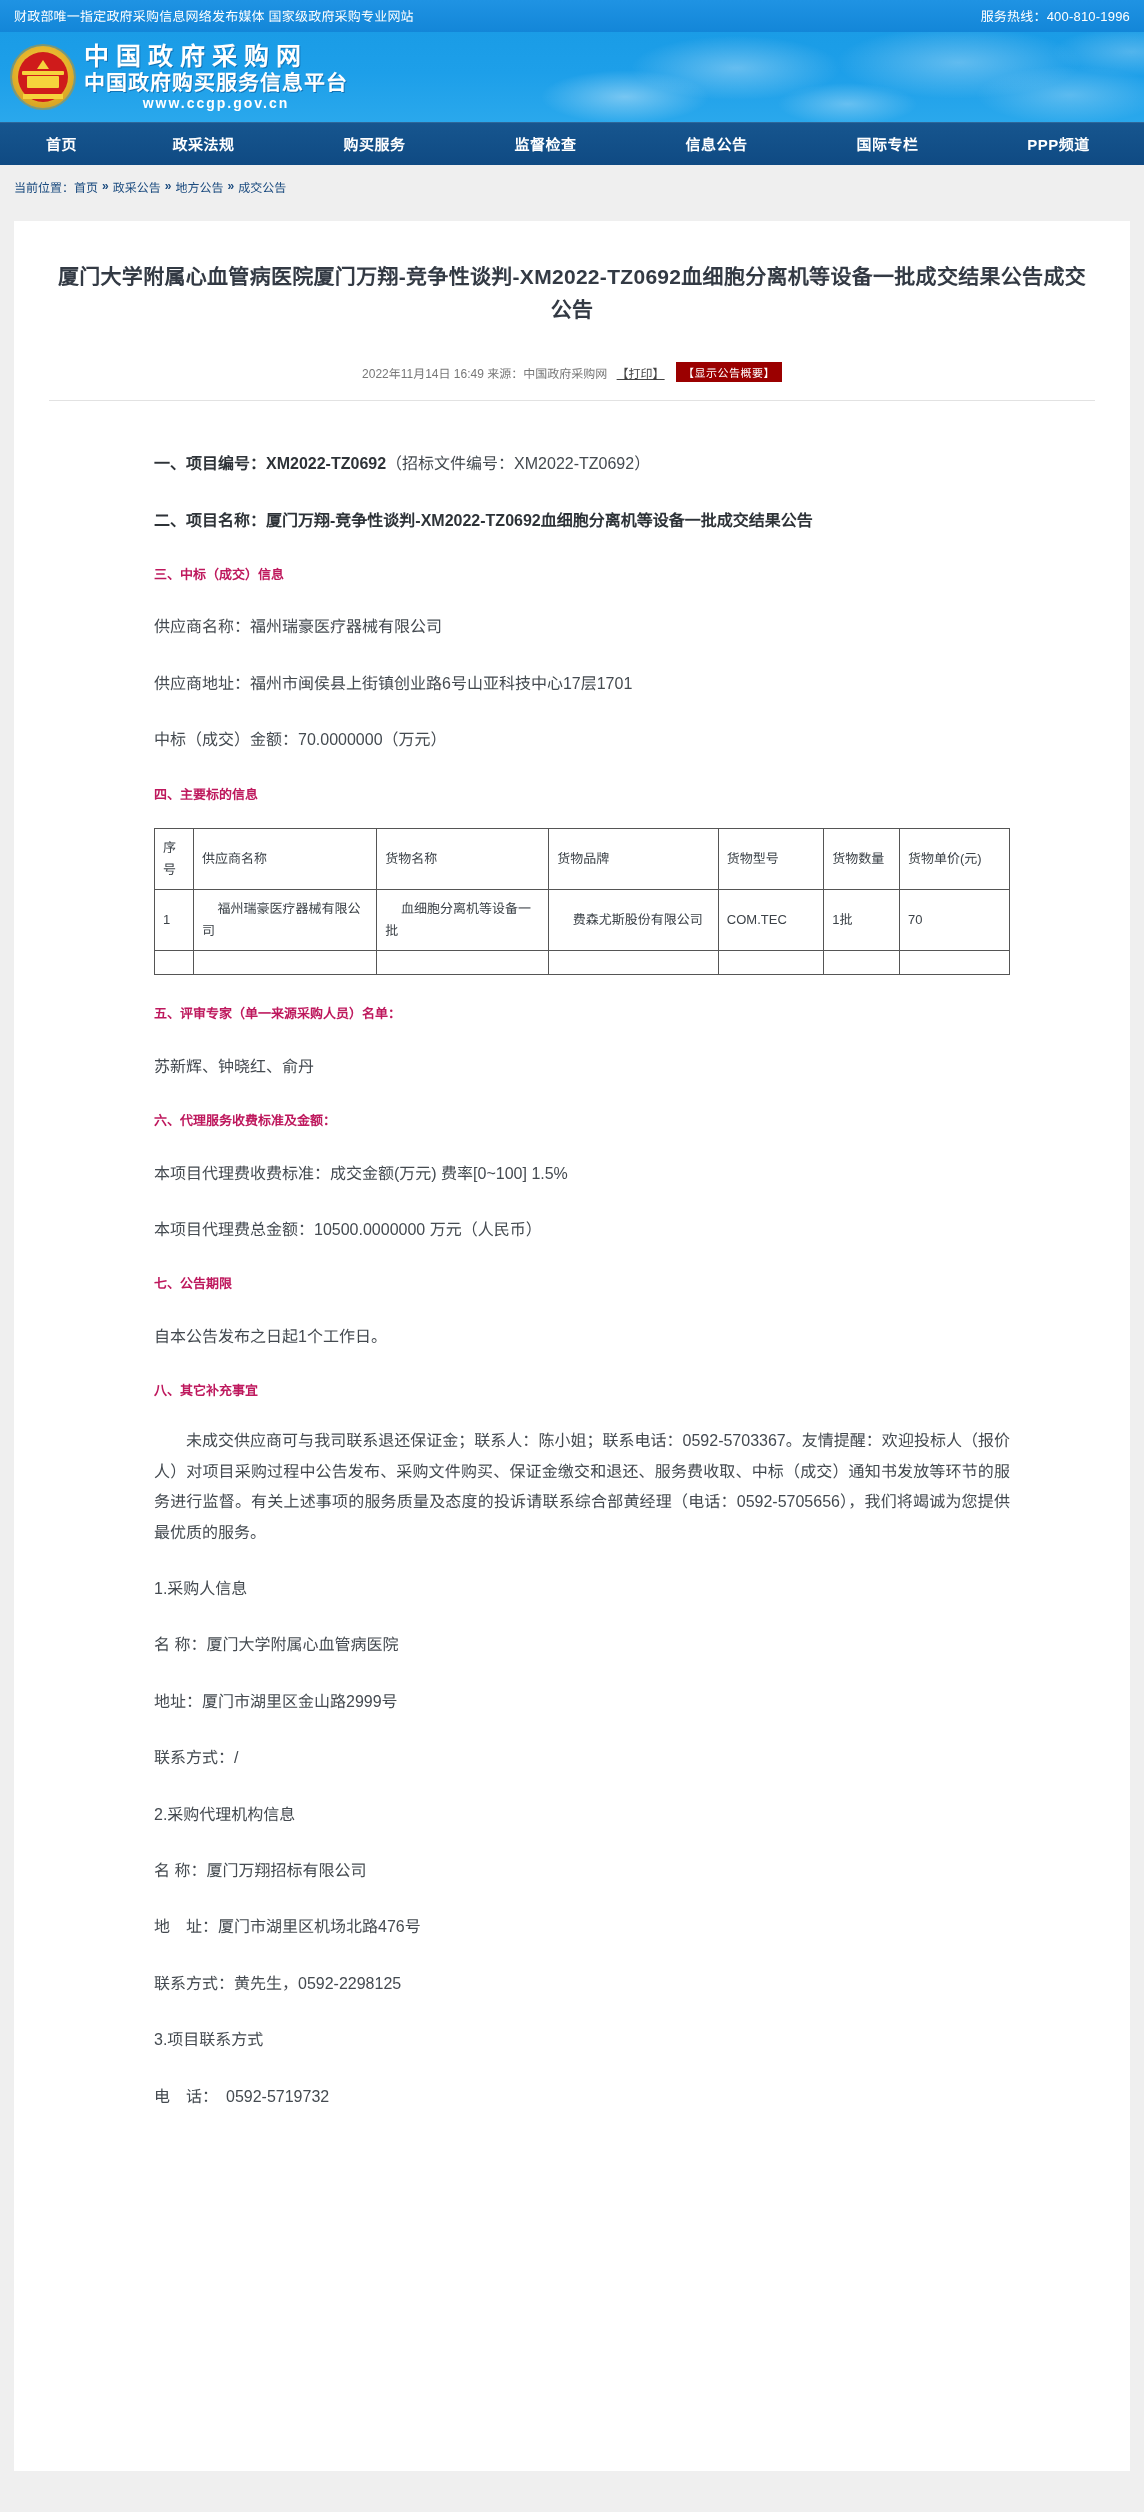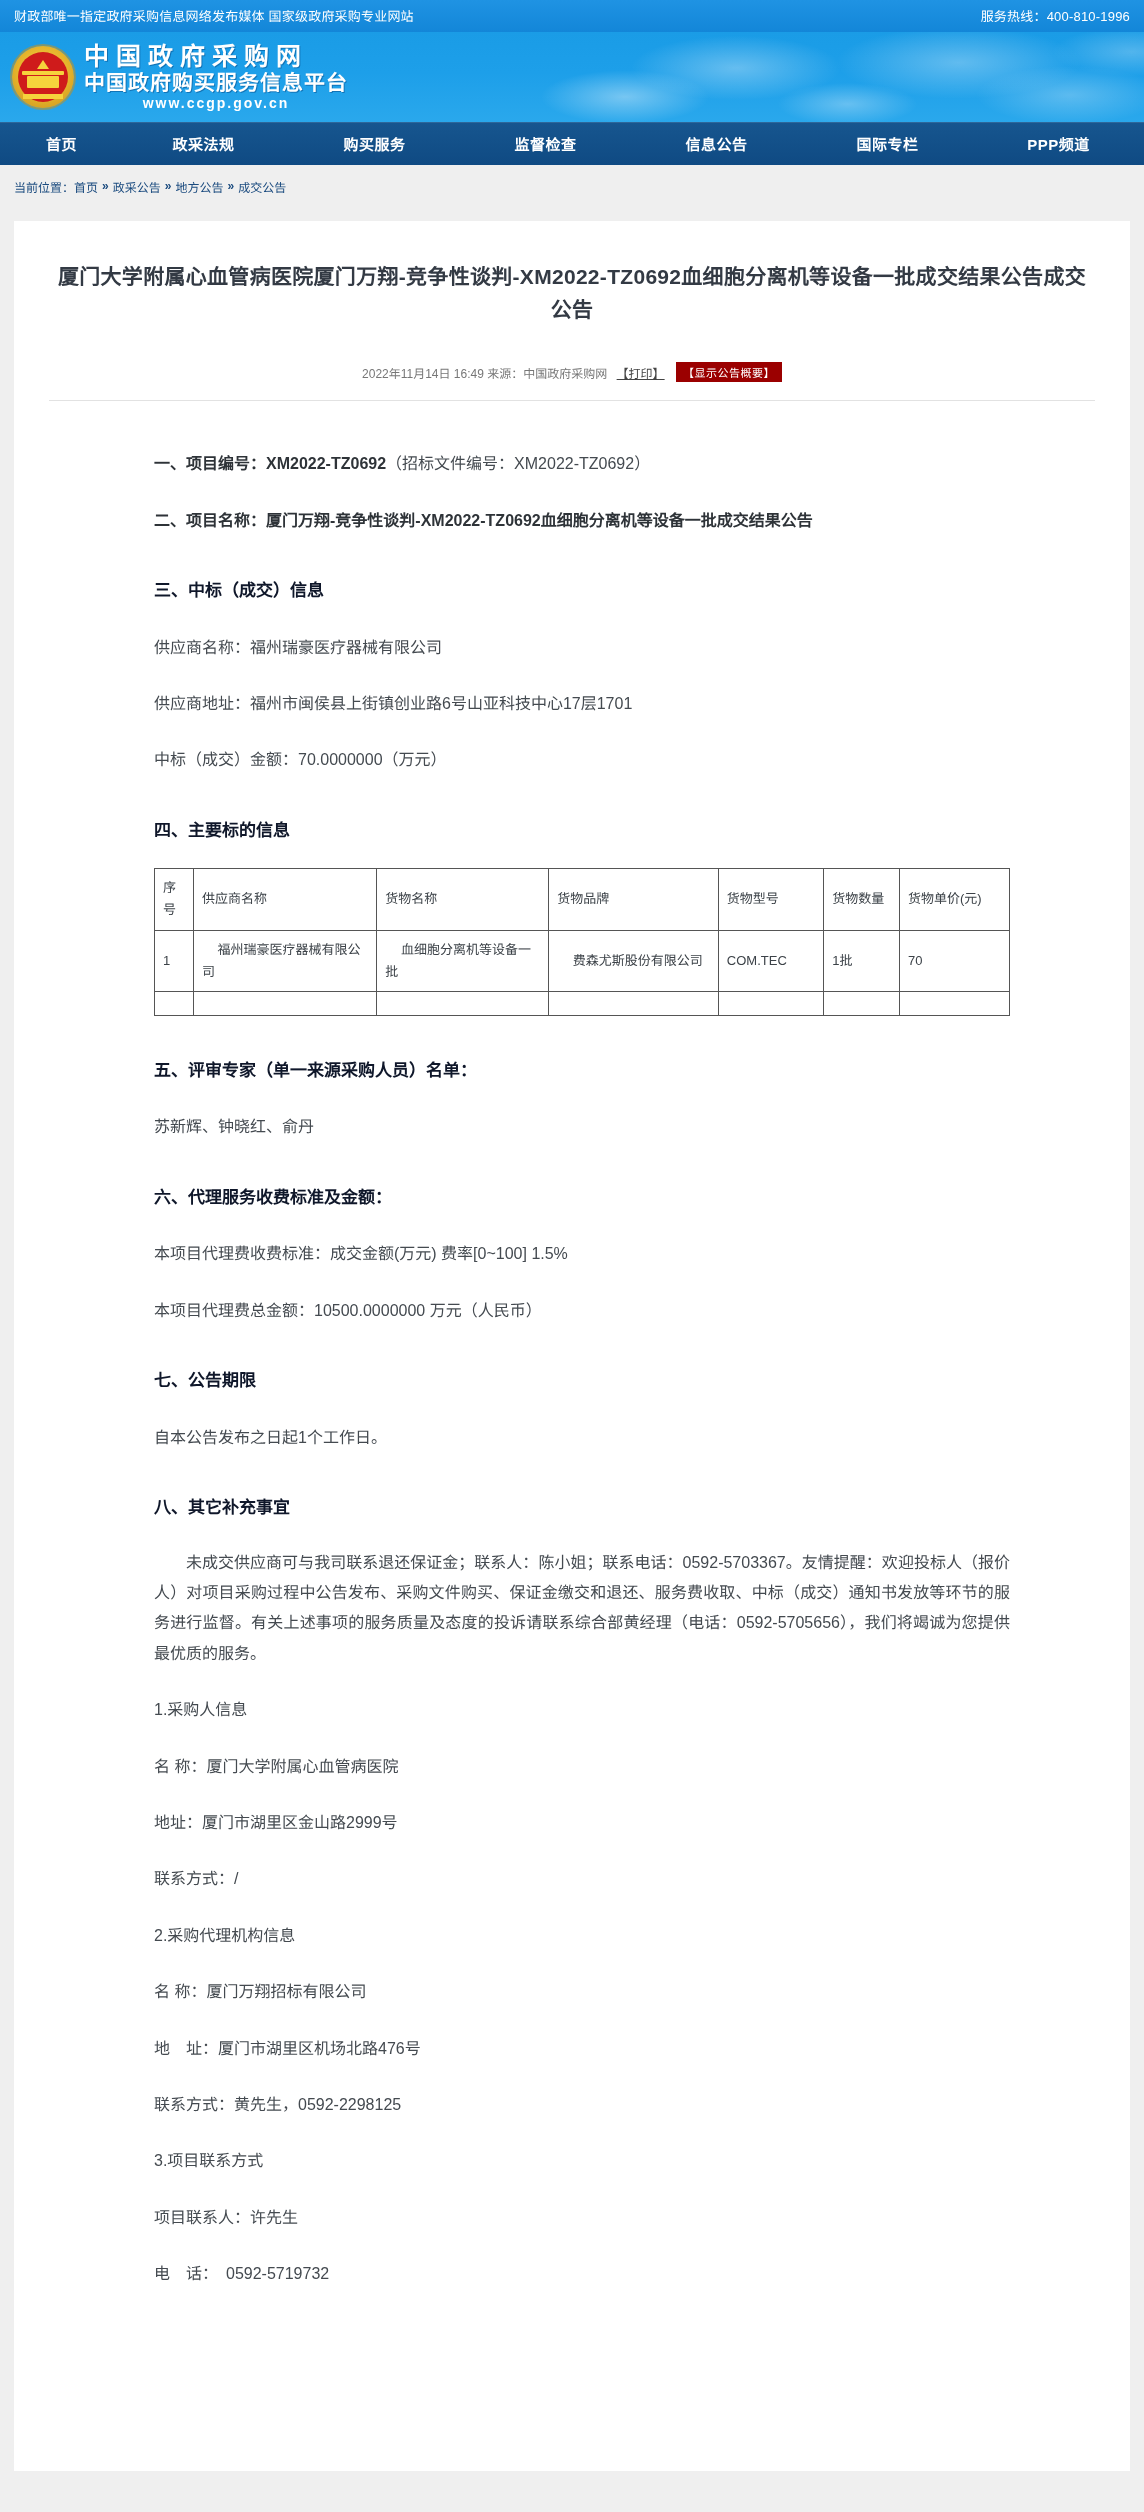--- a/index.html
+++ b/index.html
@@ -184,24 +184,24 @@
     letter-spacing: .5px;
   }
   .rule {
     border: 0;
     border-top: 1px solid #e2e2e2;
     margin: 4px 35px 0 35px;
   }
 
   .body { padding: 22px 120px 0 140px; }
   .body h3 {
-    font-size: 17px;
+    font-size: 13px;
     font-weight: bold;
-    color: #0f172a;
-    margin: 40px 0 0 0;
+    color: #be185d;
+    margin: 27px 0 0 0;
     line-height: 1.8;
   }
   .body p {
     font-size: 16px;
     color: #444a50;
     margin: 26px 0 0 0;
     line-height: 1.9;
   }
   .body p.indent { text-indent: 2em; text-align: justify; margin-top: 24px; }
   .body .b { font-weight: bold; color: #2e3338; }
@@ -374,17 +374,16 @@
     <p>名 称：厦门大学附属心血管病医院</p>
     <p>地址：厦门市湖里区金山路2999号</p>
     <p>联系方式：/</p>
 
     <p>2.采购代理机构信息</p>
     <p>名 称：厦门万翔招标有限公司</p>
     <p>地　址：厦门市湖里区机场北路476号</p>
     <p>联系方式：黄先生，0592-2298125</p>
 
     <p>3.项目联系方式</p>
-    <p>项目联系人：许先生</p>
     <p>电　话：　0592-5719732</p>
 
   </div>
 </div>
 
 </body></html>

